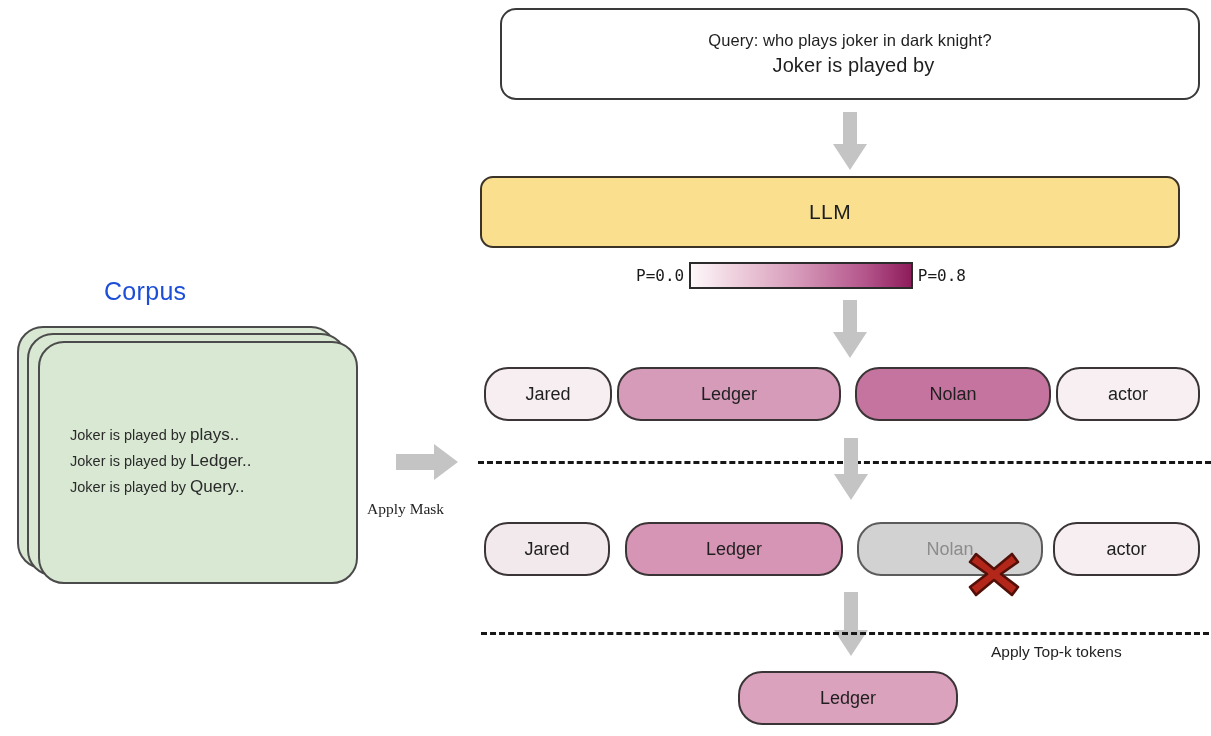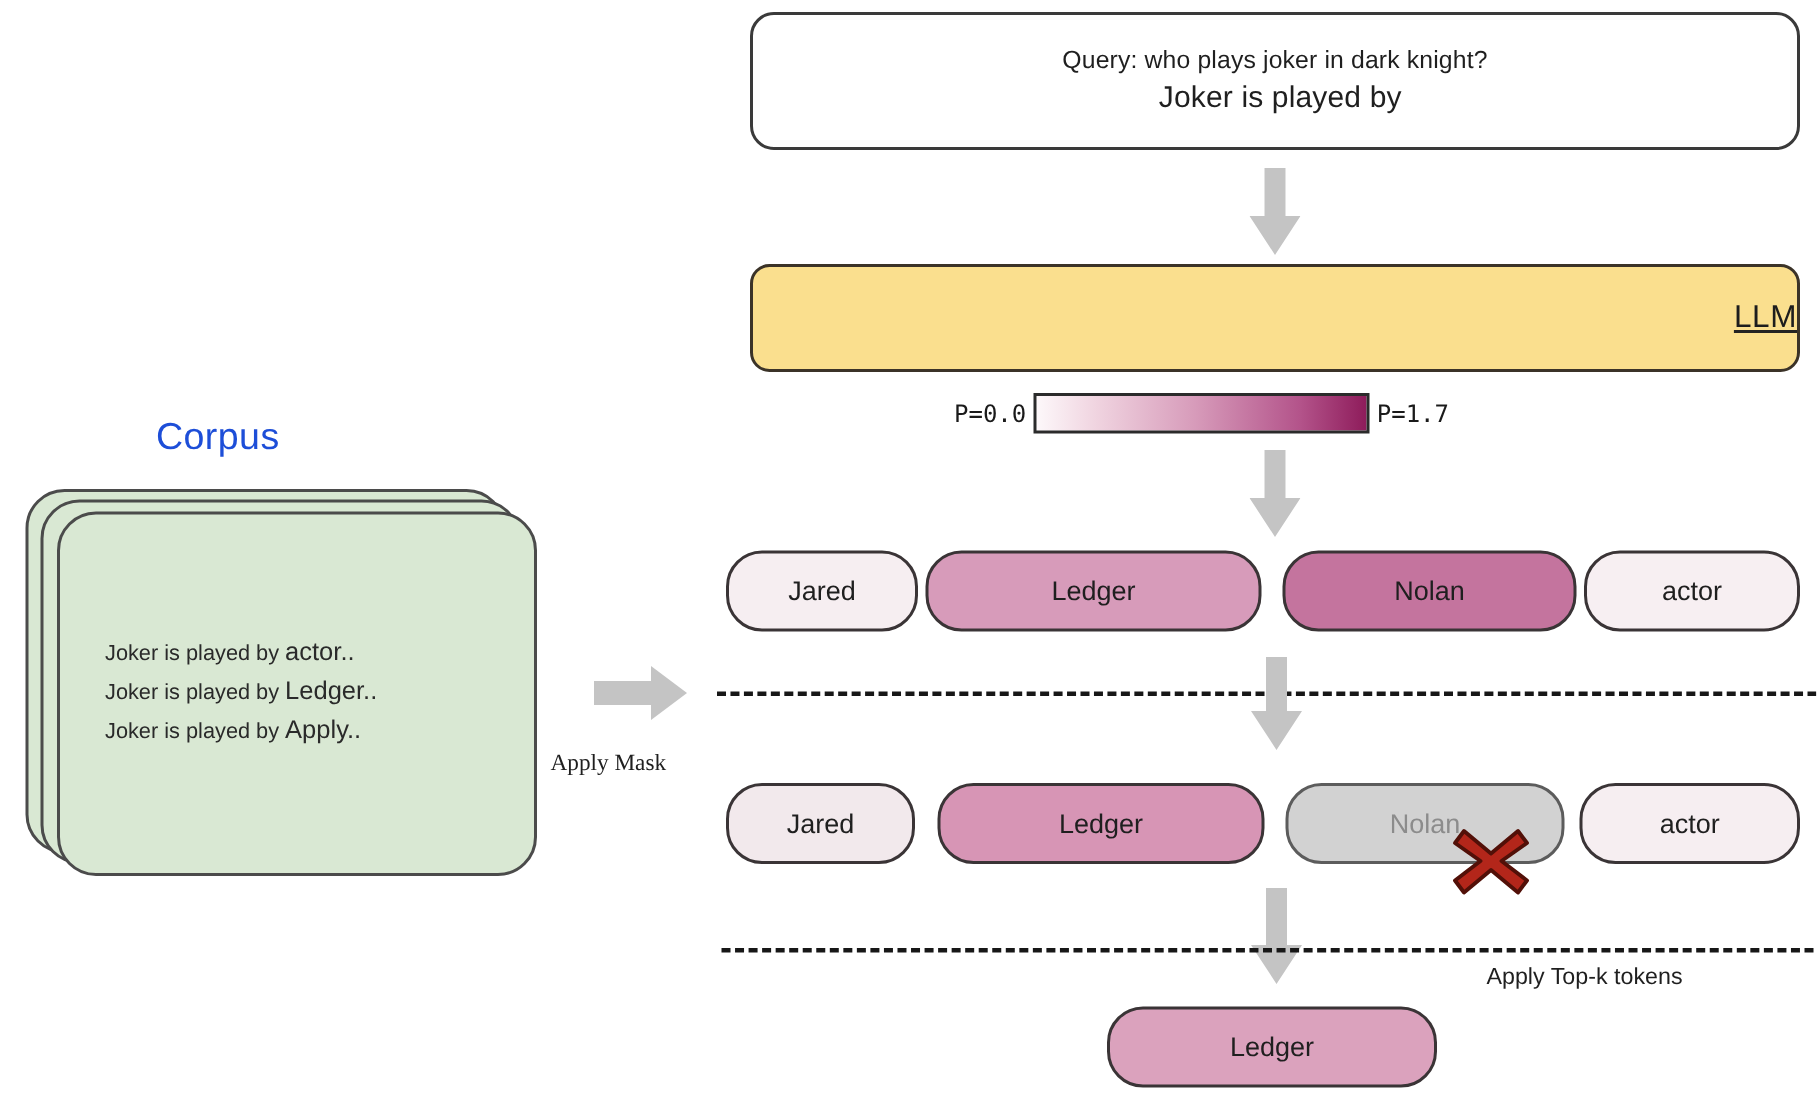--- a/index.html
+++ b/index.html
@@ -34,27 +34,27 @@
     justify-content: center;
     gap: 4px;
   }
   .q-line { font-size: 16.5px; color: #1f1f1f; white-space: nowrap; letter-spacing: .1px; }
   .q-line-2 { display: flex; align-items: baseline; }
   .q-small { font-size: 16.5px; }
   .q-big { font-size: 20px; padding-left: 7px; }
 
   
   #llm-box {
-    left: 500px; top: 176px;
+    left: 480px; top: 176px;
     width: 700px; height: 72px;
     box-sizing: border-box;
     border: 2.5px solid #3b3328;
     border-radius: 13px;
     background: #fadf8e;
-    display: flex; align-items: center; justify-content: flex-end; text-decoration: underline;
+    display: flex; align-items: center; justify-content: center;
   }
   #llm-box .label { font-size: 21px; color: #1d1d1d; letter-spacing: .4px; }
 
   
   .arrow-down {
     width: 34px; height: 58px;
   }
   .arrow-right { width: 58px; height: 34px; }
   .arrow-shape { display:block; }
 
@@ -139,21 +139,21 @@
     </svg>
   </div>
 
   <div class="abs" id="llm-box">
     <span class="label">LLM</span>
   </div>
 
   <div class="abs" id="prob-legend">
     <span class="prob-txt">P=0.0</span>
     <span id="prob-gradient"></span>
-    <span class="prob-txt">P=1.7</span>
+    <span class="prob-txt">P=0.8</span>
   </div>
 
   <div class="abs arrow-down" style="left:833px; top:300px;">
     <svg class="arrow-shape" width="34" height="58" viewBox="0 0 34 58" xmlns="http://www.w3.org/2000/svg">
       <polygon points="10,0 24,0 24,32 34,32 17,58 0,32 10,32" fill="#c4c4c4"></polygon>
     </svg>
   </div>
 
   <div class="abs token-box" style="left: 484px; top: 367px; width: 128px; height: 54px; background: rgb(246, 238, 241);">
     <span>Jared</span>
@@ -215,25 +215,25 @@
     <span>Ledger</span>
   </div>
 
   <div class="abs" id="corpus-title">Corpus</div>
   <div class="abs corpus-card" id="corpus-card-1" style="background: rgb(217, 232, 211);"></div>
   <div class="abs corpus-card" id="corpus-card-2" style="background: rgb(217, 232, 211);"></div>
   <div class="abs corpus-card" id="corpus-card-3" style="background: rgb(217, 232, 211);"></div>
   <div class="abs" id="corpus-text">
     <div class="corpus-line">
       <span class="corpus-prefix">Joker is played by</span>
-      <span class="corpus-token">actor..</span>
+      <span class="corpus-token">plays..</span>
     </div>
     <div class="corpus-line">
       <span class="corpus-prefix">Joker is played by</span>
       <span class="corpus-token">Ledger..</span>
     </div>
     <div class="corpus-line">
       <span class="corpus-prefix">Joker is played by</span>
-      <span class="corpus-token">Apply..</span>
+      <span class="corpus-token">Query..</span>
     </div>
   </div>
 
 </div>
 
 </body></html>

